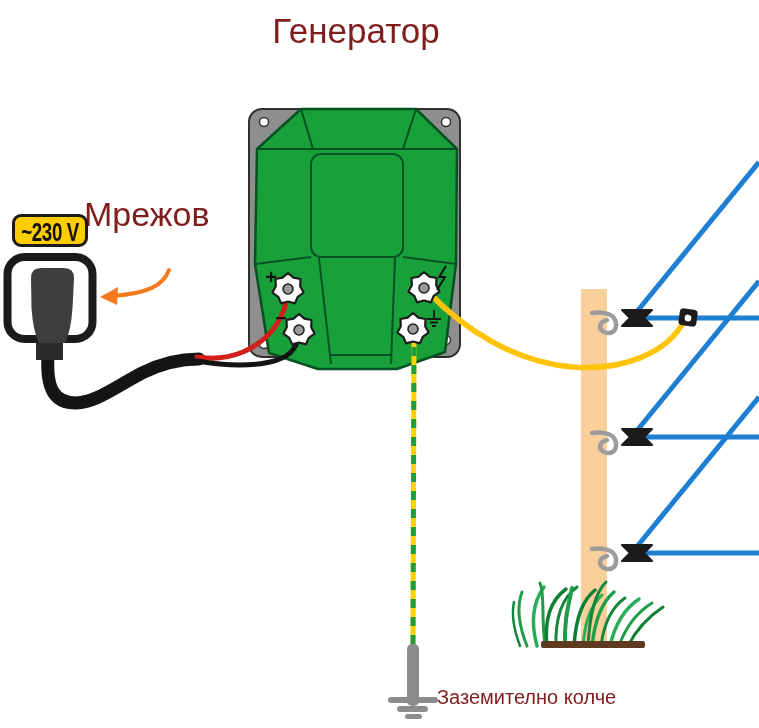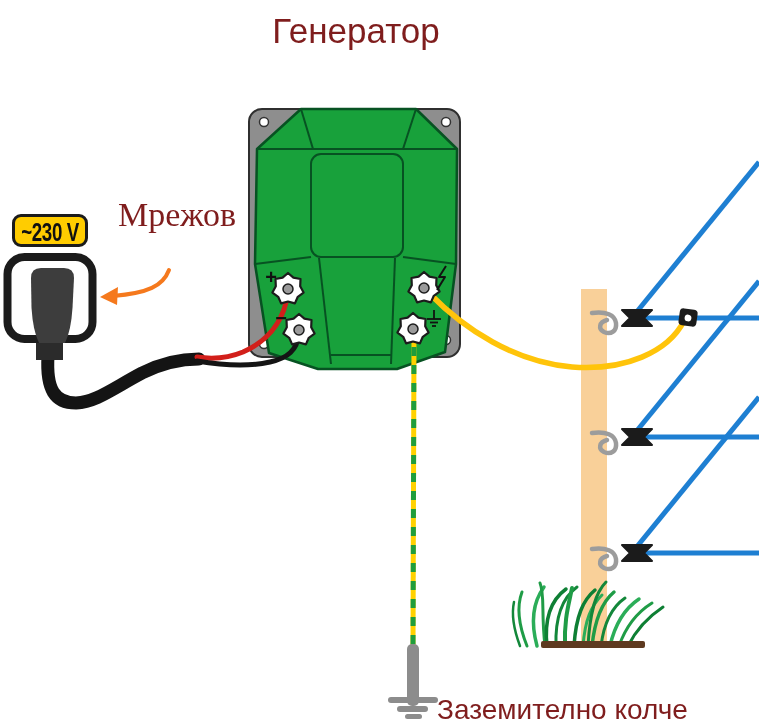--- a/index.html
+++ b/index.html
@@ -2,28 +2,28 @@
 <html><head>
 <meta charset="utf-8">
 <style>
   html,body{margin:0;padding:0;background:#fff;}
   .stage{position:relative;width:759px;height:728px;background:#ffffff;overflow:hidden;
          font-family:"Liberation Sans", sans-serif;}
   .stage svg{position:absolute;left:0;top:0;}
   .label-orange{color:#7f1d1d;}
   .title{position:absolute;left:246px;top:12px;width:220px;text-align:center;
          font-size:35px;line-height:38px;font-weight:400;}
-  .adapter-label{position:absolute;left:100px;top:196px;width:154px;text-align:center;
-         font-size:34px;line-height:37px;font-family:Liberation Serif, serif;}
+  .adapter-label{position:absolute;left:84px;top:196px;width:154px;text-align:left;
+         font-size:34px;line-height:37px;}
   .badge{position:absolute;left:12px;top:214px;width:70px;height:27px;background:#FFCC00;
          border:3.5px solid #1b1b1b;border-radius:9px;display:flex;align-items:flex-start;
          justify-content:center;}
   .badge span{font-weight:bold;font-size:26px;color:#111;transform:scaleX(.72);
          letter-spacing:-.5px;white-space:nowrap;}
-  .ground-label{position:absolute;left:437px;top:686px;font-size:28px;white-space:nowrap;margin-top:8px;}
+  .ground-label{position:absolute;left:437px;top:686px;font-size:20px;white-space:nowrap;}
 </style>
 </head>
 <body>
 
 <div class="stage">
 
 <svg width="759" height="728" viewBox="0 0 759 728">
 
   <g>
     <path d="M 48 356 C 46 390 55 403 76 403 C 96 402 112 389 142 373 C 166 361 184 359 199 359" fill="none" stroke="#141414" stroke-width="13" stroke-linecap="round"></path>

